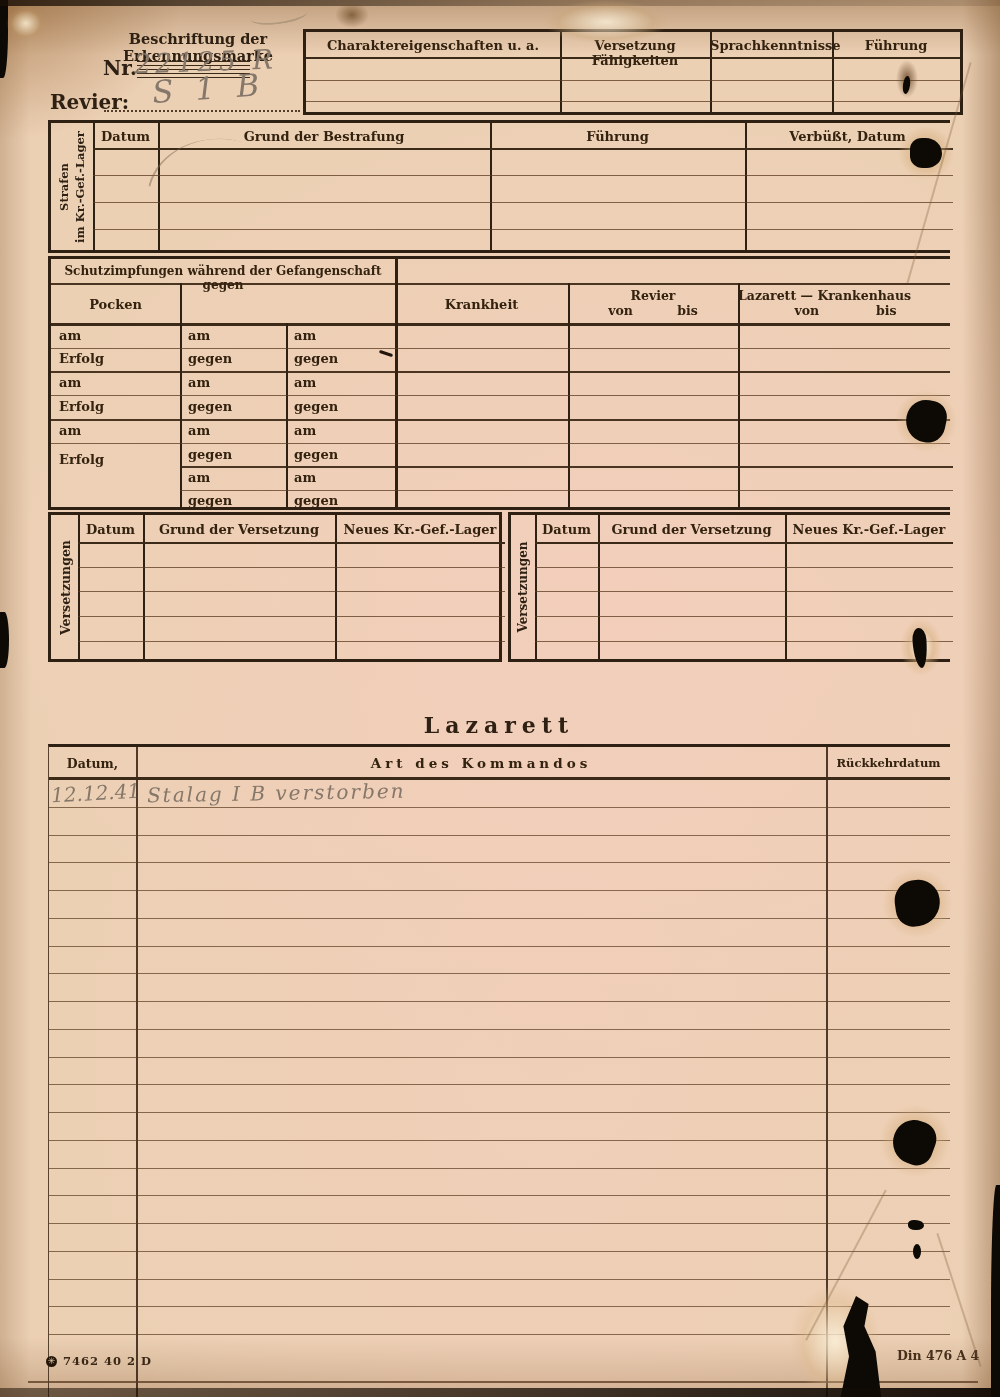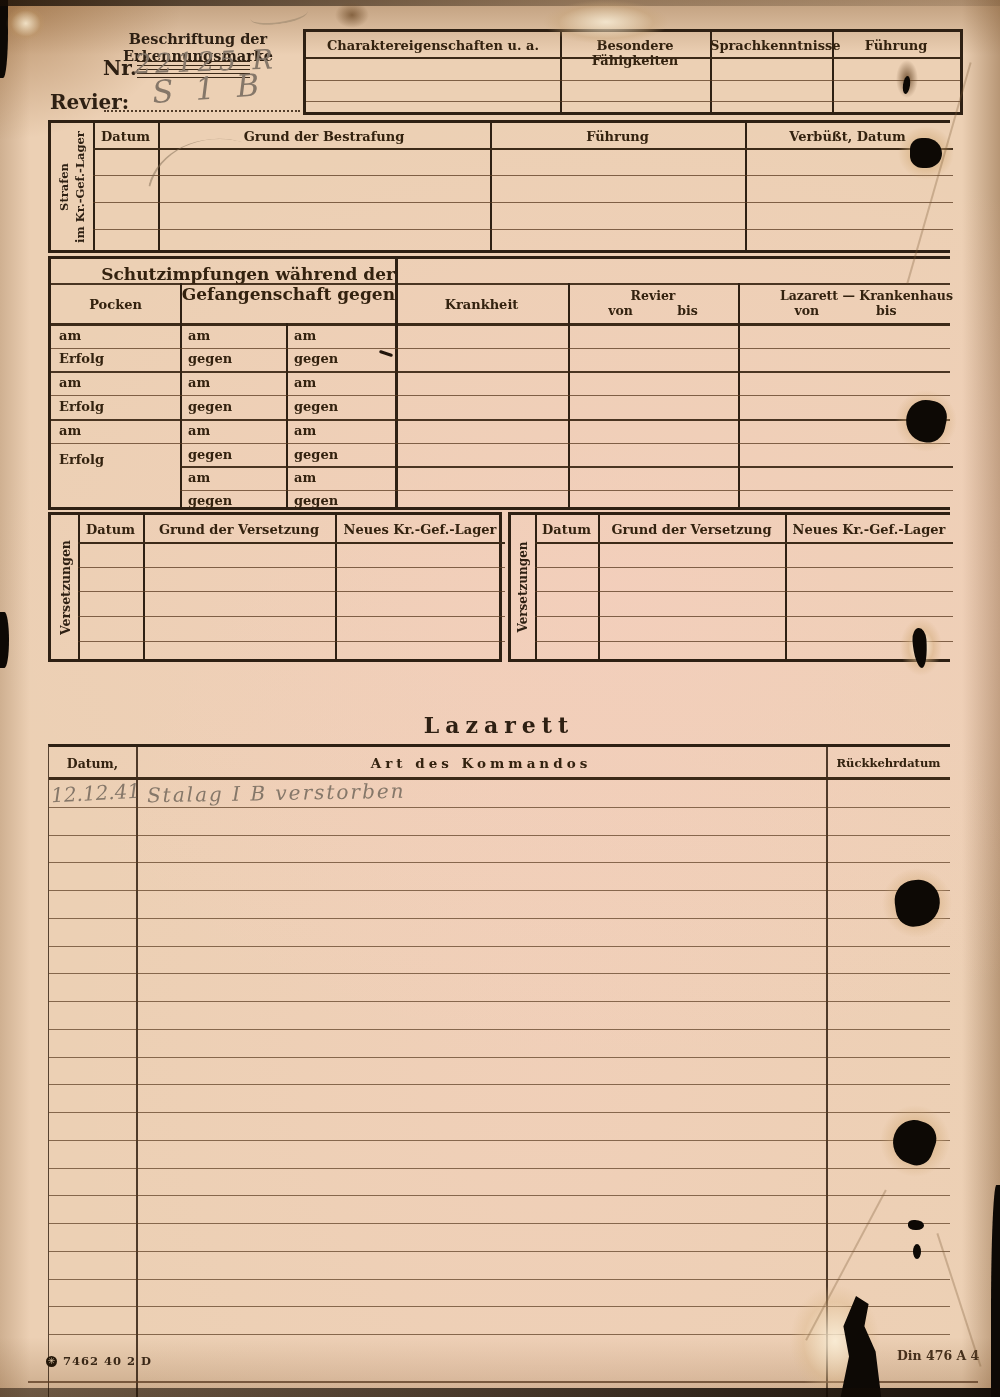--- a/index.html
+++ b/index.html
@@ -49,21 +49,21 @@
     <div class="abs frak" style="left:50px;top:90px;font-size:20px;">Revier:</div>
     <div class="abs" style="left:104px;top:96px;width:196px;height:14px;border-bottom:2px dotted rgba(55,35,18,.85);"></div>
     <div class="abs hand" style="left:152px;top:70px;font-size:31px;letter-spacing:6px;transform:rotate(-4deg);">S 1 B</div>
   </div>
 
   <div class="abs" style="left:303px;top:29px;width:660px;height:86px;border:3px solid #2e2013;box-sizing:border-box;">
     <div class="vline" style="left:254px;top:0;height:100%;"></div>
     <div class="vline" style="left:404px;top:0;height:100%;"></div>
     <div class="vline" style="left:526px;top:0;height:100%;"></div>
     <div class="cell-label" style="left:0;top:6px;width:254px;text-align:center;">Charaktereigenschaften u. a.</div>
-    <div class="cell-label" style="left:254px;top:6px;width:150px;text-align:center;">Besondere Fähigkeiten</div>
+    <div class="cell-label" style="left:254px;top:6px;width:150px;text-align:center;">Versetzung Fähigkeiten</div>
     <div class="cell-label" style="left:404px;top:6px;width:122px;text-align:center;">Sprachkenntnisse</div>
     <div class="cell-label" style="left:526px;top:6px;width:128px;text-align:center;">Führung</div>
     <div class="hline" style="left:0;top:25px;width:100%;height:2px;"></div>
     <div class="hline thin" style="left:0;top:48px;width:100%;"></div>
     <div class="hline thin" style="left:0;top:69px;width:100%;"></div>
   </div>
 
   <div class="abs" style="left:48px;top:120px;width:902px;height:133px;border-top:3px solid #2e2013;border-bottom:3px solid #2e2013;border-left:3px solid #2e2013;box-sizing:border-box;">
     <div class="vlabel-box" style="left:0;top:0;width:42px;height:127px;">
       <div class="vlabel-inner" style="width:127px;height:42px;left:-42.5px;top:42.5px;font-size:11.5px;line-height:1.35;">
@@ -82,33 +82,33 @@
     <div class="hline thin" style="left:42px;top:52px;width:860px;"></div>
     <div class="hline thin" style="left:42px;top:79px;width:860px;"></div>
     <div class="hline thin" style="left:42px;top:106px;width:860px;"></div>
 
     <div class="abs" style="left:104px;top:8px;width:78px;height:66px;border-left:2px solid rgba(125,105,82,.5);border-top-left-radius:100% 100%;transform:rotate(14deg);"></div>
     <div class="abs" style="left:328px;top:229px;width:14px;height:3px;background:#22150b;transform:rotate(18deg);border-radius:2px;"></div>
   </div>
 
   <div class="abs" style="left:48px;top:256px;width:902px;height:254px;border-top:3px solid #2e2013;border-bottom:3.5px solid #2e2013;border-left:3px solid #2e2013;box-sizing:border-box;">
 
-    <div class="cell-label" style="left:0;top:5px;width:344px;text-align:right;font-size:17px;">Schutzimpfungen während der Gefangenschaft gegen</div>
+    <div class="cell-label" style="left:0;top:5px;width:344px;text-align:center;font-size:12px;">Schutzimpfungen während der Gefangenschaft gegen</div>
     <div class="hline med" style="left:0;top:24px;width:100%;"></div>
 
     <div class="cell-label" style="left:0;top:38px;width:129px;text-align:center;">Pocken</div>
     <div class="cell-label" style="left:344px;top:38px;width:173px;text-align:center;">Krankheit</div>
     <div class="abs" style="left:517px;top:29px;width:170px;text-align:center;font-weight:bold;font-size:12.5px;color:#33220f;">
       <div>Revier</div>
       <div style="display:flex;justify-content:space-around;padding:0 18px;">
           <span>von</span>
           <span>bis</span>
         </div>
     </div>
-    <div class="abs" style="left:687px;top:29px;width:215px;text-align:right;font-weight:bold;font-size:12.5px;color:#33220f;">
+    <div class="abs" style="left:687px;top:29px;width:215px;text-align:left;font-weight:bold;font-size:12.5px;color:#33220f;">
       <div>Lazarett — Krankenhaus</div>
       <div style="display:flex;justify-content:space-around;padding:0 28px;">
           <span>von</span>
           <span>bis</span>
         </div>
     </div>
     <div class="hline" style="left:0;top:64px;width:100%;height:2.5px;"></div>
 
     <div class="vline" style="left:129px;top:24px;height:226px;"></div>
     <div class="vline" style="left:235px;top:64px;height:186px;"></div>

